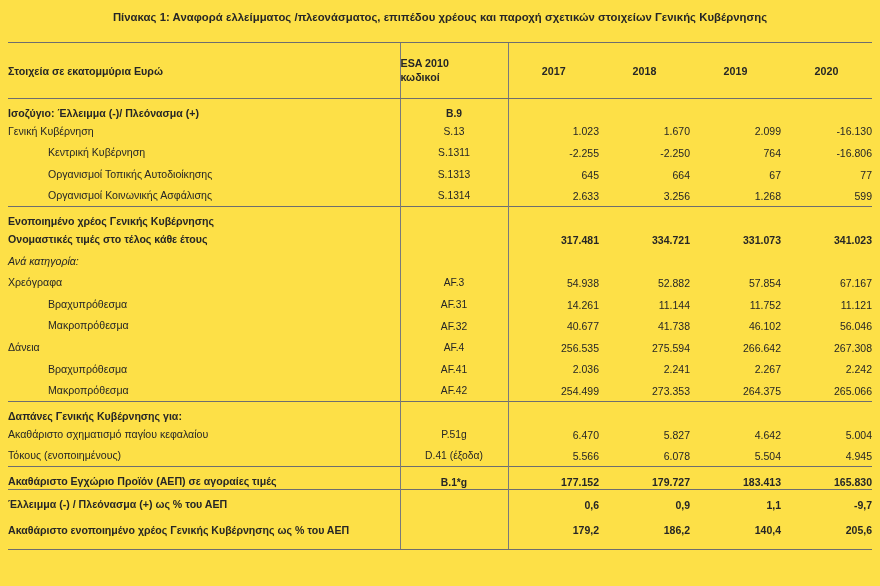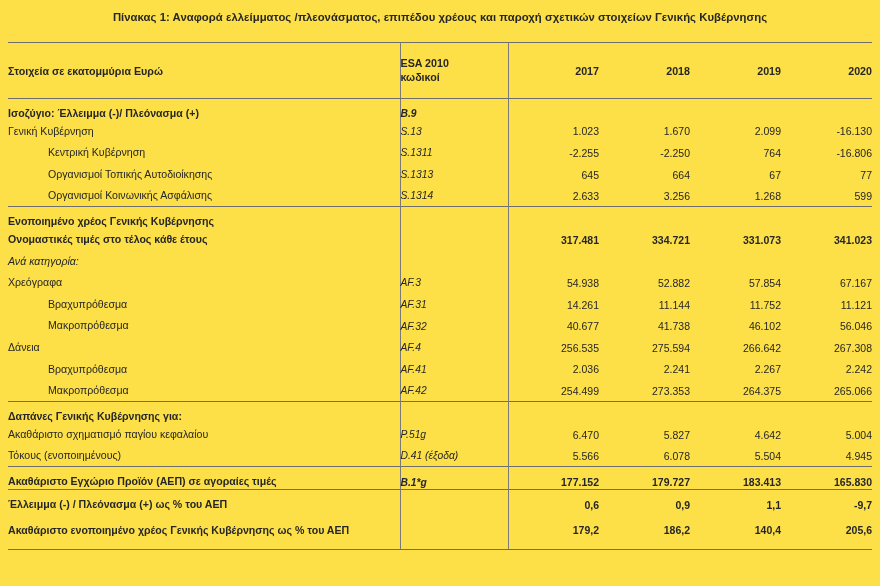--- a/index.html
+++ b/index.html
@@ -84,43 +84,42 @@
     text-align: left;
     padding-left: 12px;
     font-weight: normal;
     font-size: 10.6px;
   }
   th.hdr-code {
     text-align: left;
     line-height: 1.25;
   }
   th.hdr-yr {
-    text-align: right;
     padding-right: 12px;
   }
 
   
   tr.r > td { height: 21.6px; }
   tr.r.tall > td { height: 38px; }
   tr.r.pad-top > td { padding-top: 8px; }
 
   td.lbl {
     text-align: left;
     padding-left: 12px;
     color: #262626;
     line-height: 1.28;
   }
   td.lbl.ind1 { padding-left: 40px; margin-top: 33px; }
   td.lbl.b    { font-weight: bold; }
   td.lbl.it   { font-style: italic; }
 
   td.code {
+    text-align: center;
     font-size: 10.3px;
     color: #262626;
-    font-style: italic;
   }
   td.code.b { font-weight: bold; }
 
   td.num {
     text-align: right;
     padding-right: 12px;
     font-size: 10.5px;
     color: #262626;
     white-space: nowrap;
   }

